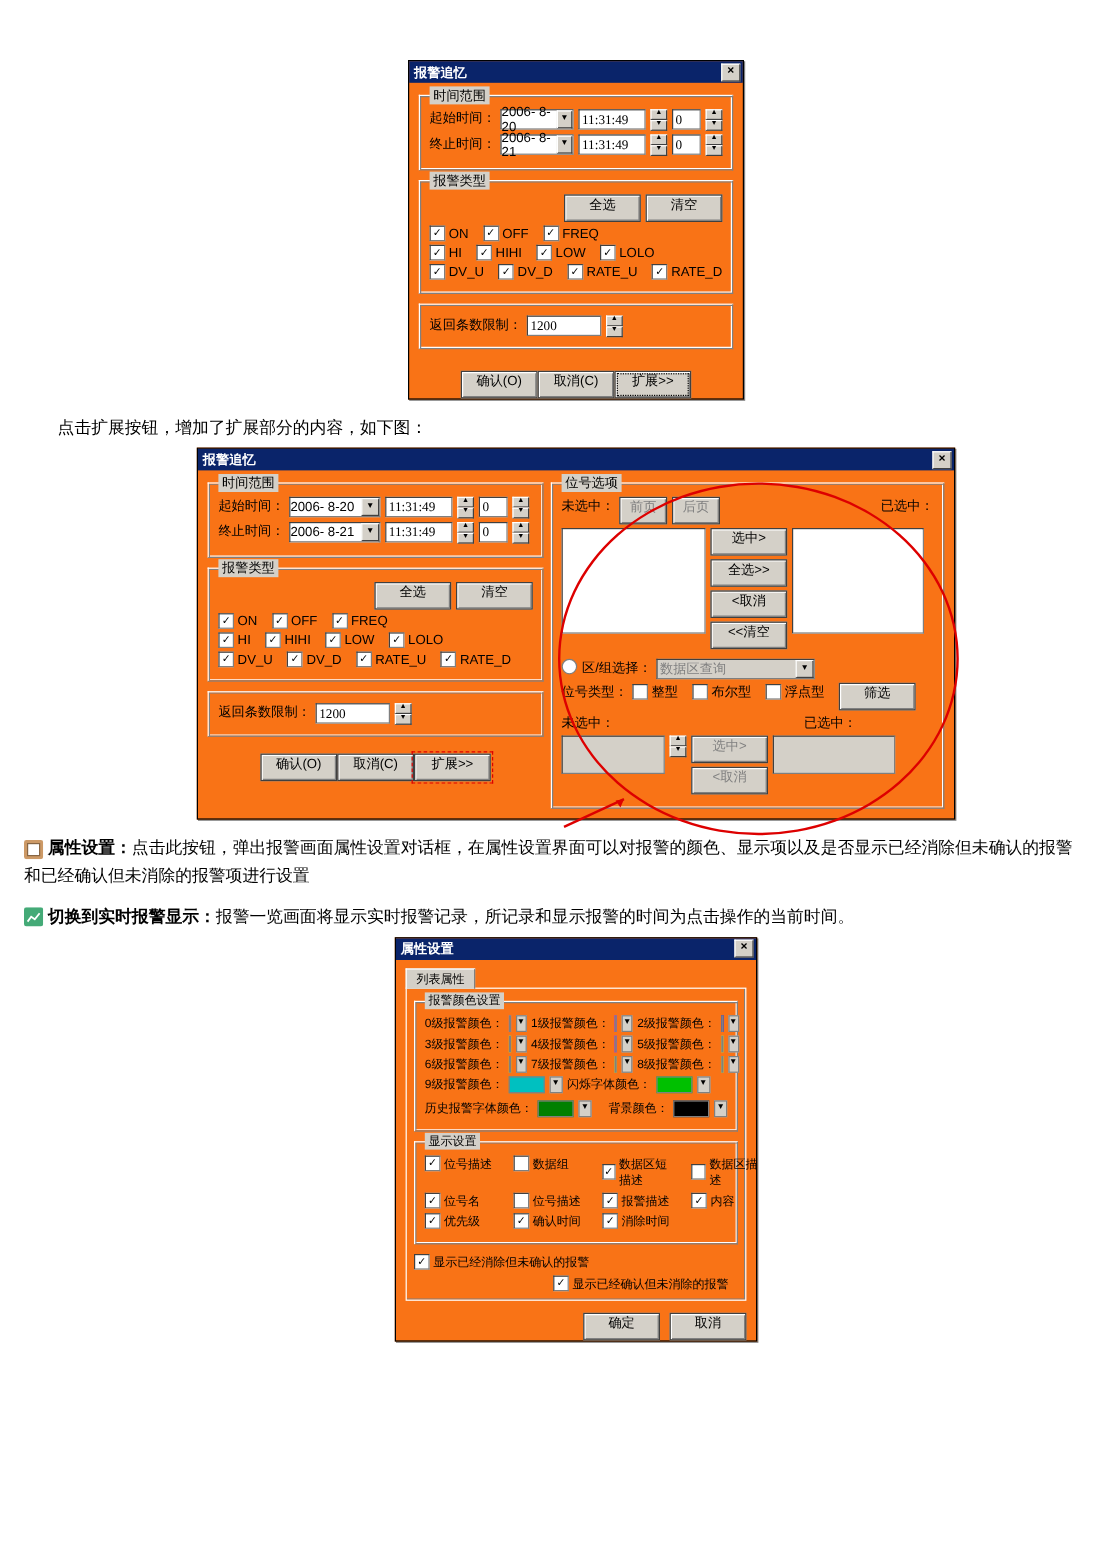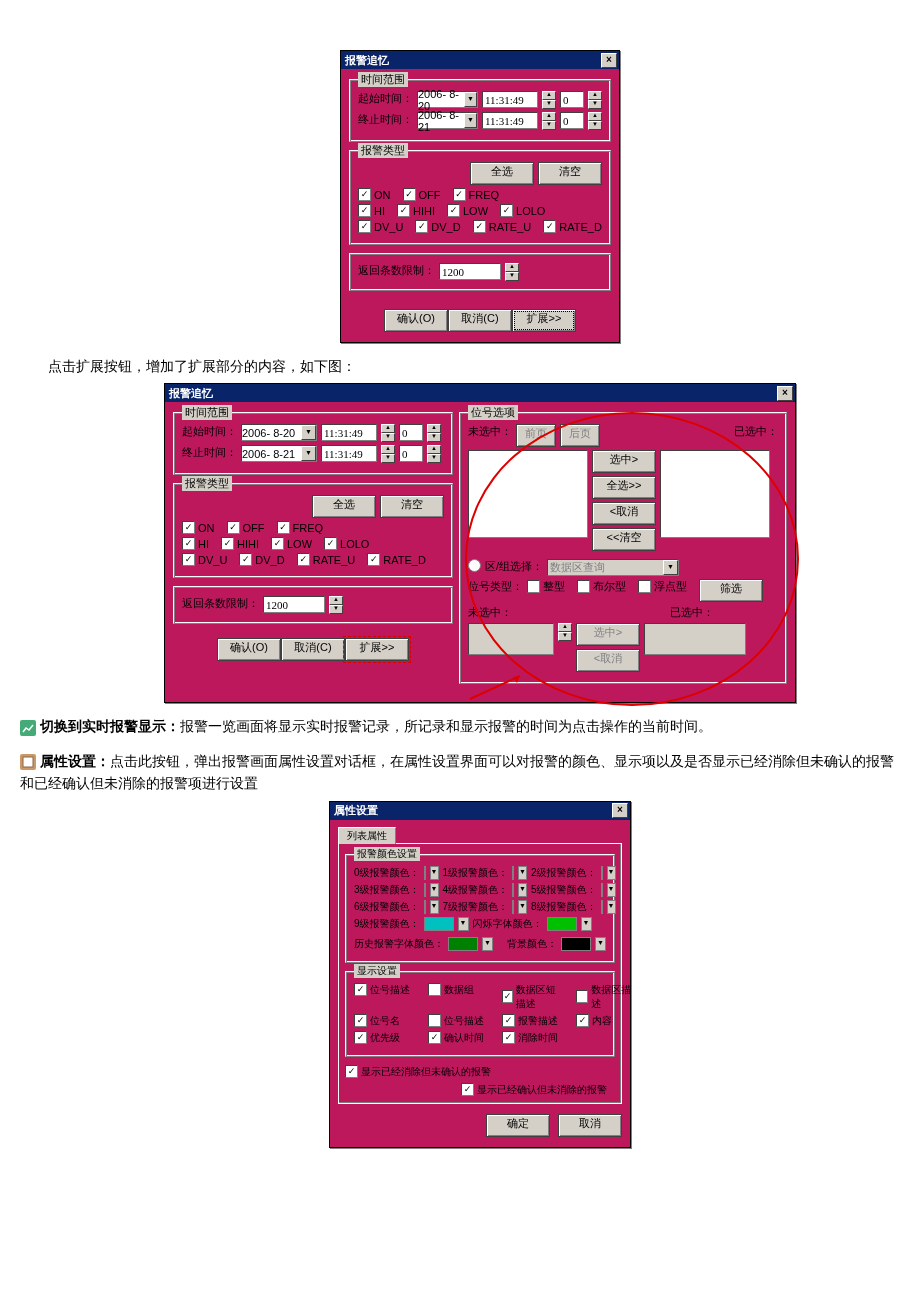--- a/index.html
+++ b/index.html
@@ -1,23 +1,23 @@
 <!DOCTYPE html>
 <html><head>
 <meta charset="utf-8">
 <style>
   body { margin:0; padding:0; font-family: "SimSun","宋体",sans-serif; font-size:14px; color:#000; background:#fff; }
   .page { width:880px; margin:0 auto; padding:50px 20px; }
   .figwrap { text-align:center; }
 
   
-  .dlg { display:inline-block; text-align:left; background:#be185d; border:1px solid #000; font-family:"Tahoma","SimSun",sans-serif; font-size:11px; color:#000; box-shadow:1px 1px 0 #808080;margin-left:40px; }
+  .dlg { display:inline-block; text-align:left; background:#f97316; border:1px solid #000; font-family:"Tahoma","SimSun",sans-serif; font-size:11px; color:#000; box-shadow:1px 1px 0 #808080;margin-left:40px; }
   .tbar { background:#0a246a; color:#fff; display:flex; align-items:center; justify-content:space-between; height:18px; padding:0 2px 0 4px; font-weight:bold; }
   .xbtn { width:14px; height:13px; background:#d4d0c8; border:1px solid #fff; border-right-color:#404040; border-bottom-color:#404040; color:#000; font-size:10px; line-height:11px; text-align:center; font-family:Arial; font-weight:bold; }
-  .body { padding:6px 8px 10px; }
+  .body { padding:6px 8px 0; }
   .grp  { border:1px solid #808080; border-top-color:#fff; border-left-color:#fff; box-shadow:inset 1px 1px 0 #808080, inset -1px -1px 0 #fff; padding:8px 8px; margin:4px 0 8px; position:relative; }
   .grp-t{ position:absolute; top:-8px; left:8px; background:#d4d0c8; padding:0 3px; }
   .row  { display:flex; align-items:flex-start; gap:4px; margin:3px 0; }
   .lbl  { white-space:nowrap; }
   .tb   { background:#fff; border:1px solid #7f7f7f; border-top-color:#404040; border-left-color:#404040; height:15px; padding:0 2px; font-size:11px; font-family:Liberation Serif, serif; }
   .sp   { display:inline-flex; flex-direction:column; }
   .spb  { width:12px; height:7px; background:#d4d0c8; border:1px solid #fff; border-right-color:#404040; border-bottom-color:#404040; font-size:6px; line-height:5px; text-align:center; }
   .btn  { background:#d4d0c8; border:1px solid #404040; box-shadow:inset 1px 1px 0 #fff, inset -1px -1px 0 #808080; padding:1px 8px; font-size:11px; font-family:inherit; min-width:46px; text-align:center; height:19px; line-height:15px; }
   .btn.def{ outline:1px dotted #000; outline-offset:-3px; }
   .cbwrap{ display:inline-flex; align-items:center; gap:3px; margin-right:8px; }
@@ -399,32 +399,32 @@
     <div class="circle" style="left:300px;top:28px;width:330px;height:290px"></div>
     <svg style="position:absolute;left:300px;top:290px;pointer-events:none" width="60" height="30">
           <path d="M55 2 L5 25" stroke="#d00" stroke-width="2" fill="none"></path>
           <path d="M55 2 L48 3 L52 9 Z" fill="#d00"></path>
         </svg>
   </div>
 </div>
 
 <p class="para">
   <svg class="icon-sm">
+        <rect width="16" height="16" fill="#c96" rx="2"></rect>
+        <rect x="3" y="3" width="10" height="10" fill="#fff" stroke="#864"></rect>
+      </svg>
+  <b>属性设置：</b><span>点击此按钮，弹出报警画面属性设置对话框，在属性设置界面可以对报警的颜色、显示项以及是否显示已经消除但未确认的报警和已经确认但未消除的报警项进行设置</span>
+</p>
+
+<p class="para">
+  <svg class="icon-sm">
         <rect width="16" height="16" fill="#4a7" rx="2"></rect>
         <path d="M3 12 L6 8 L9 10 L13 5" stroke="#fff" fill="none" stroke-width="1.5"></path>
       </svg>
   <b>切换到实时报警显示：</b><span>报警一览画面将显示实时报警记录，所记录和显示报警的时间为点击操作的当前时间。</span>
-</p>
-
-<p class="para">
-  <svg class="icon-sm">
-        <rect width="16" height="16" fill="#c96" rx="2"></rect>
-        <rect x="3" y="3" width="10" height="10" fill="#fff" stroke="#864"></rect>
-      </svg>
-  <b>属性设置：</b><span>点击此按钮，弹出报警画面属性设置对话框，在属性设置界面可以对报警的颜色、显示项以及是否显示已经消除但未确认的报警和已经确认但未消除的报警项进行设置</span>
 </p>
 
 <div class="figwrap">
   <div class="dlg" style="width:300px">
     <div class="tbar">
       <span>属性设置</span>
       <span class="xbtn">×</span>
     </div>
     <div class="body" style="font-size:10px">
       <span class="tab">列表属性</span>

